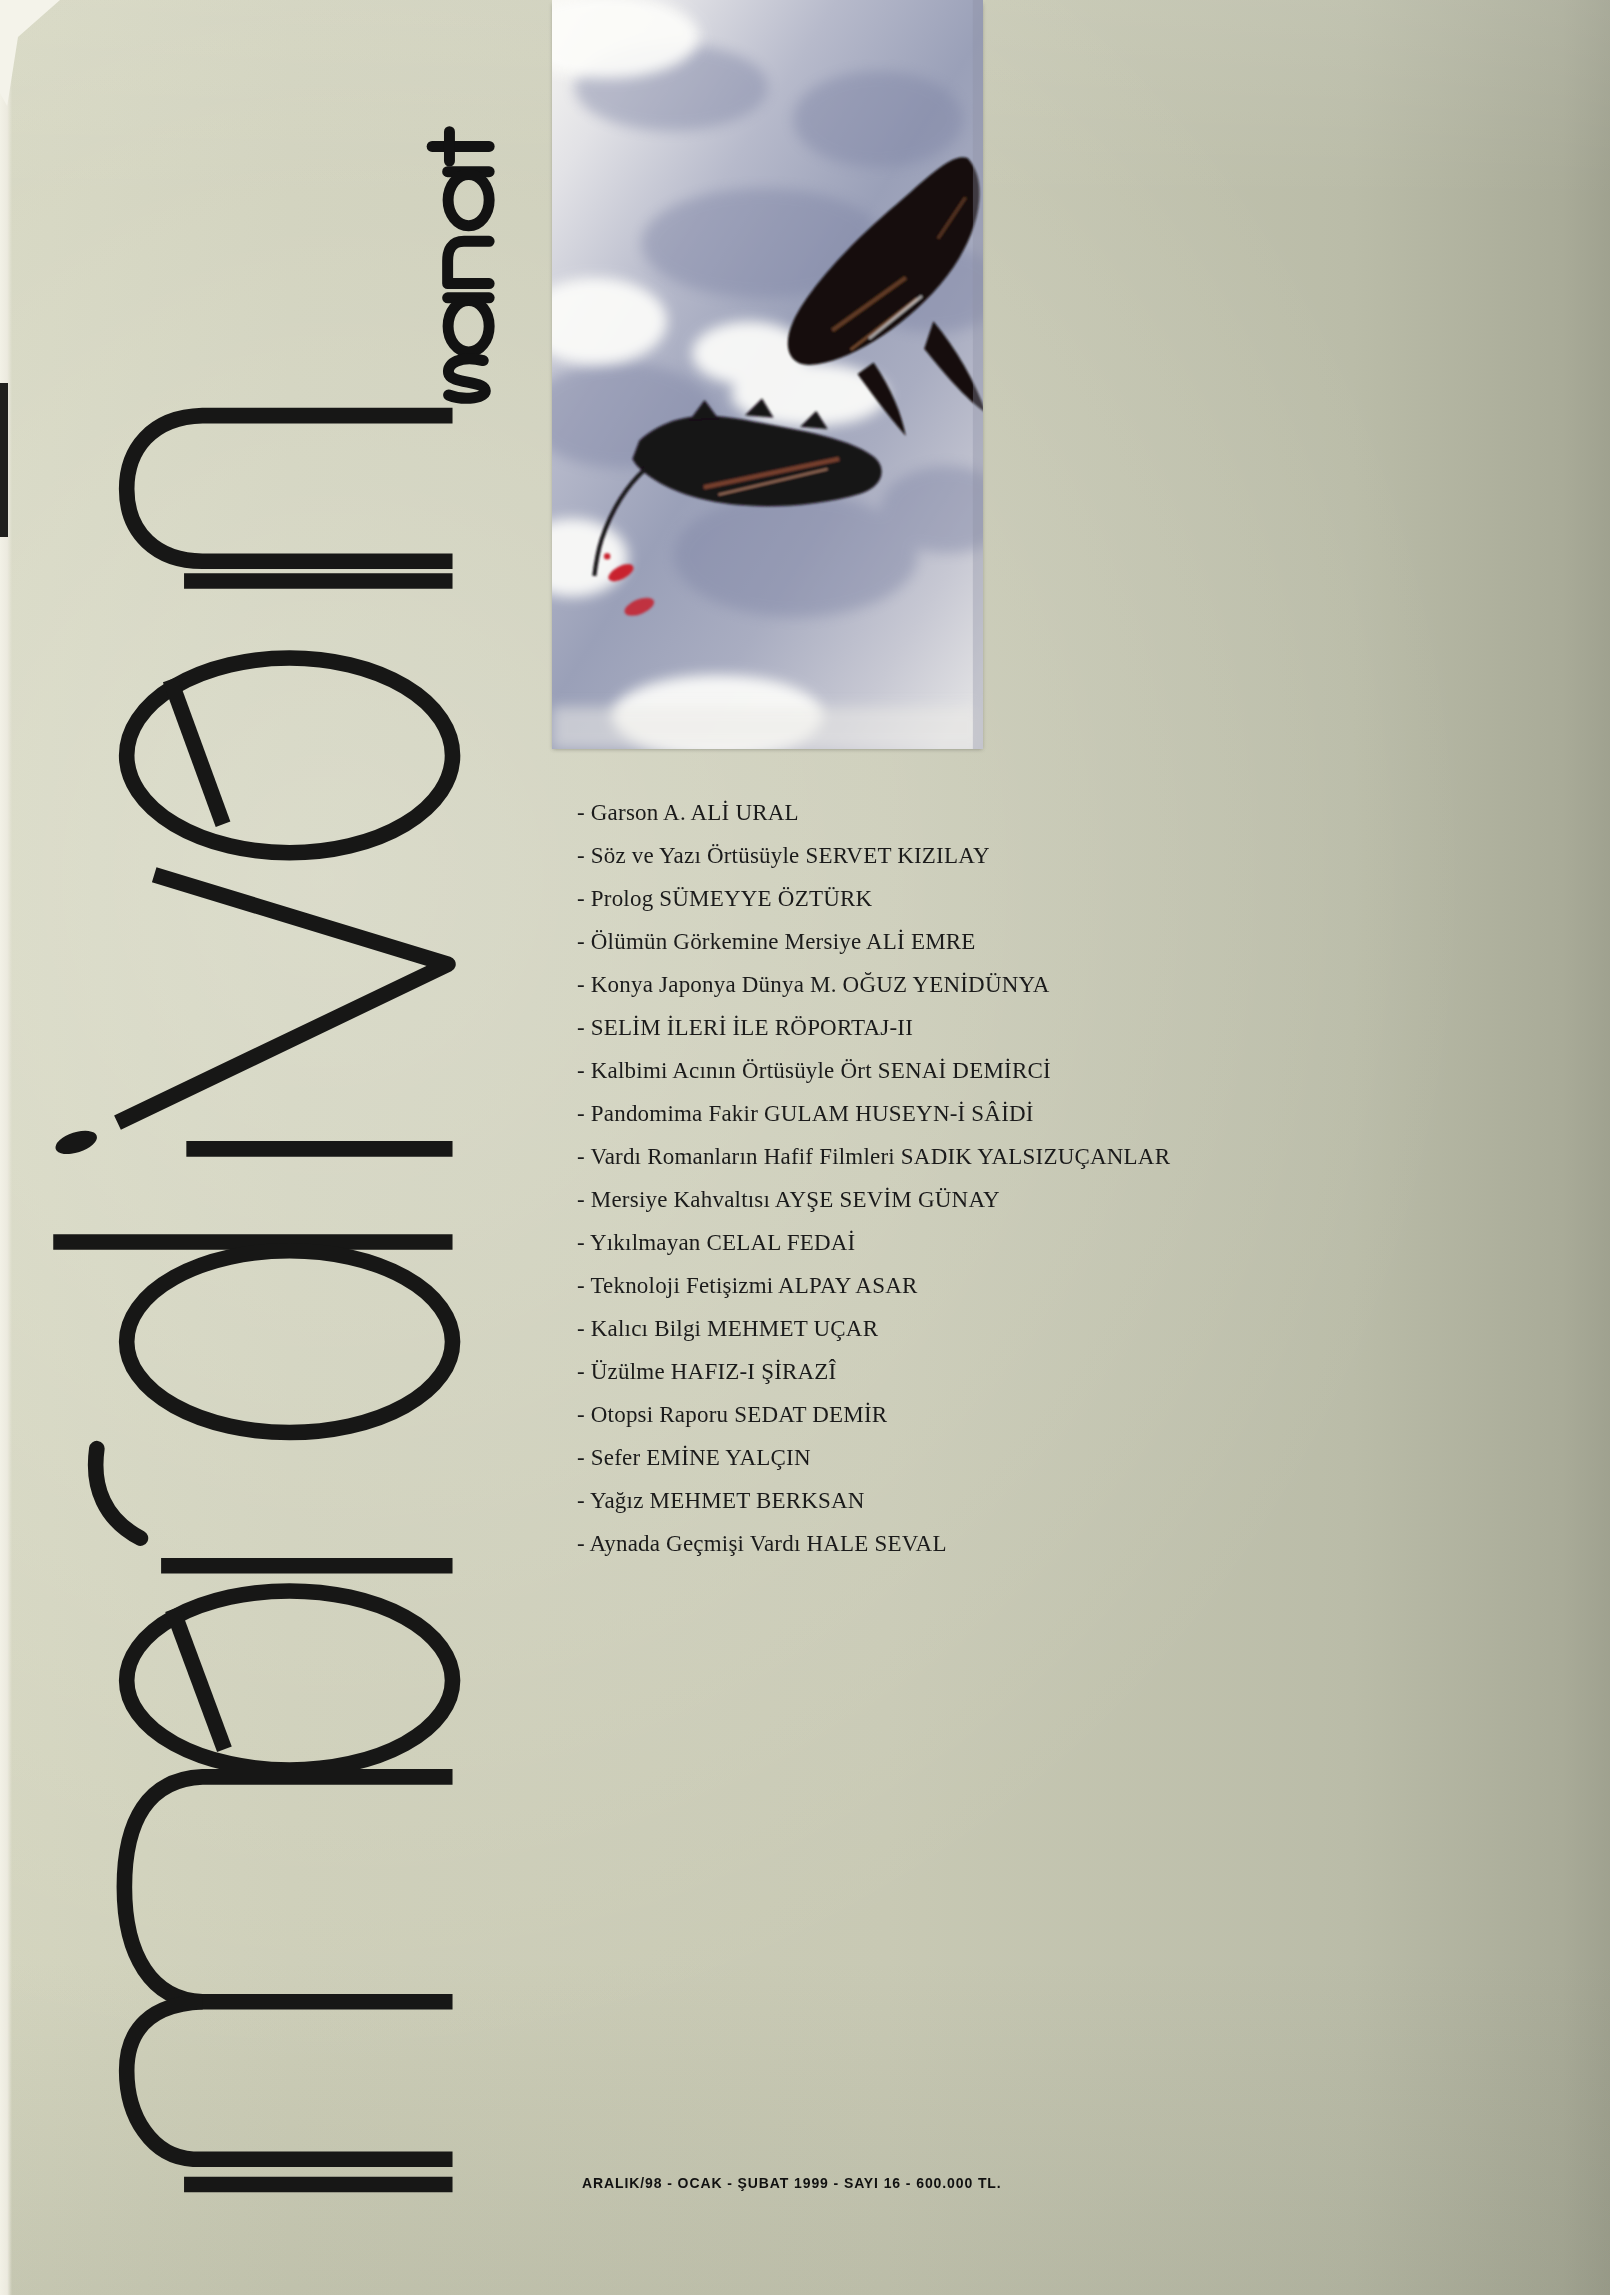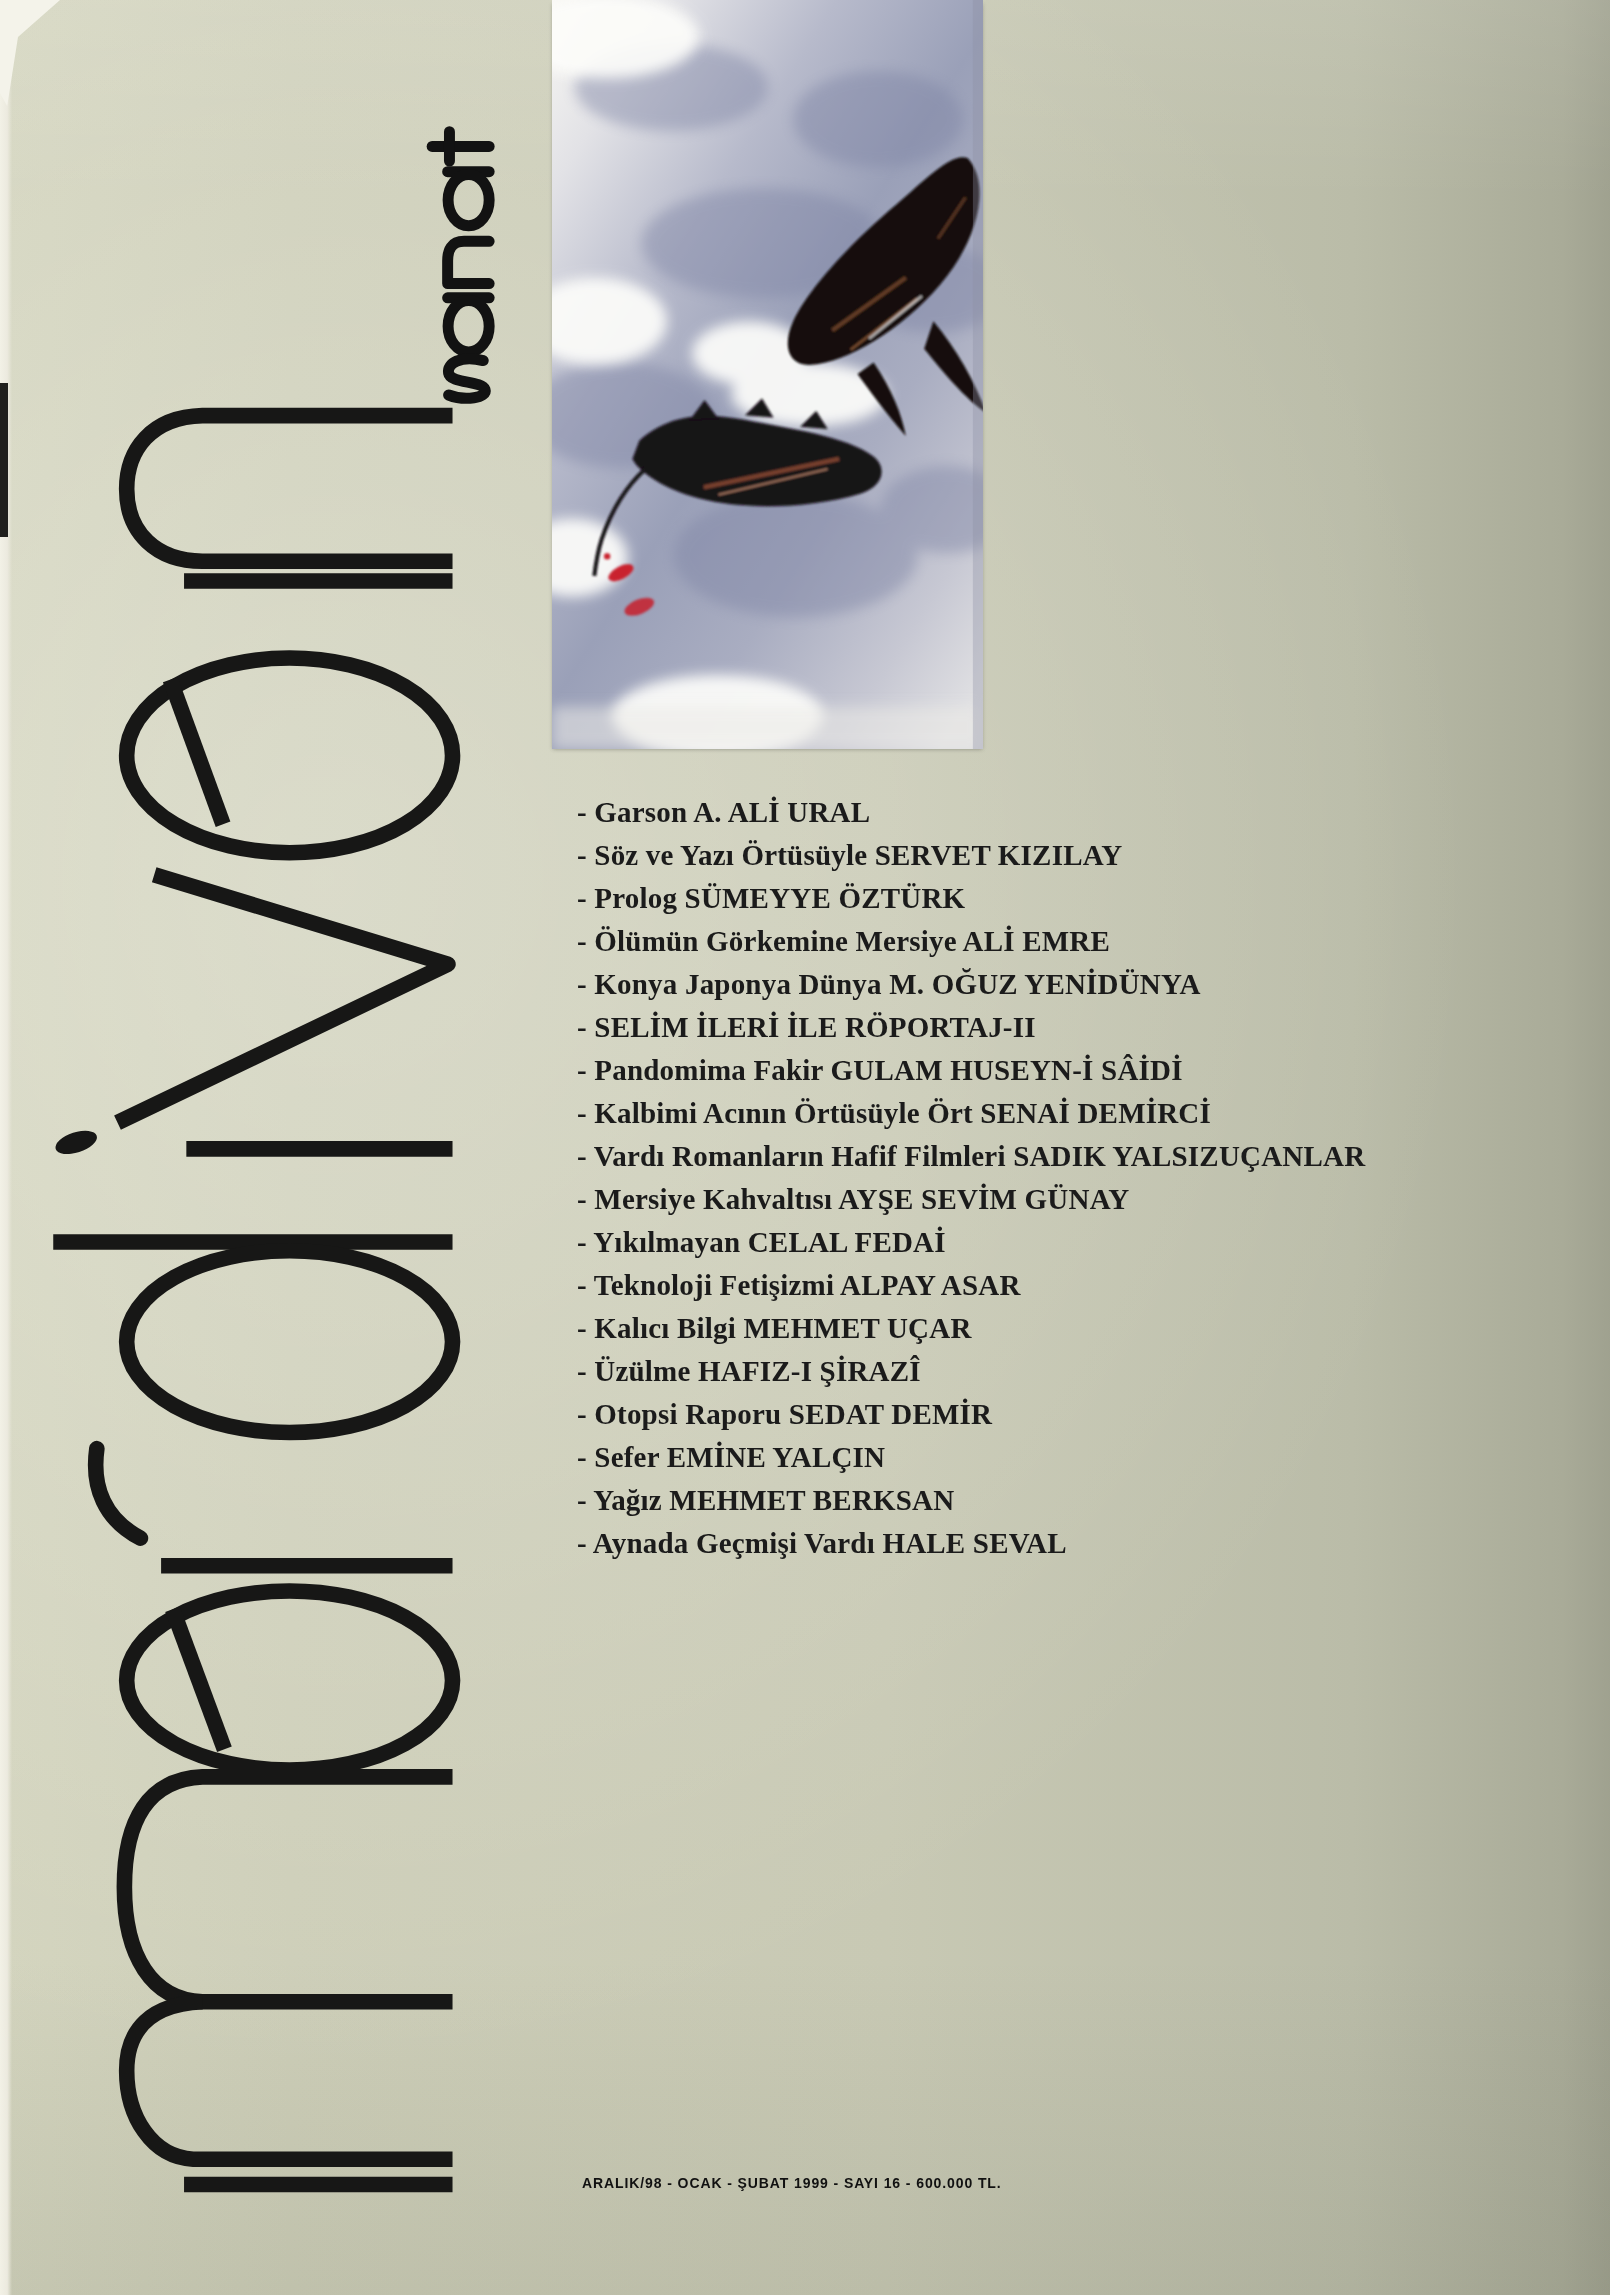--- a/index.html
+++ b/index.html
@@ -22,21 +22,21 @@
   
   .artwork{position:absolute;left:552px;top:0;width:431px;height:749px;
     box-shadow:0 2.3px 4.1px -1.4px rgba(60,62,50,.45);}
   .artwork svg{display:block;width:100%;height:100%;}
   
   .logo-main{position:absolute;left:27.5px;top:395px;width:436px;height:1818px;}
   .logo-sub{position:absolute;left:423px;top:129px;width:73px;height:266px;}
   .logo-main svg,.logo-sub svg{display:block;width:100%;height:100%;overflow:visible;}
   
   .toc{position:absolute;left:577px;top:791px;width:744px;color:#1b1b1b;}
-  .toc-line{font-family:"Liberation Serif", serif;font-size:29px;font-weight:700;
+  .toc-line{font-family:"Liberation Serif", serif;font-size:23px;font-weight:400;
     line-height:43px;letter-spacing:0.2px;white-space:nowrap;}
   
   .issue-line{position:absolute;left:582px;top:2175px;color:#111;
     font-family:"Liberation Sans", sans-serif;font-weight:bold;font-size:14px;
     letter-spacing:0.9px;white-space:nowrap;}
 </style>
 </head>
 <body>
 
 <div class="page">
@@ -177,22 +177,22 @@
     </svg>
   </div>
 
   <div class="toc">
       <div class="toc-line">- Garson A. ALİ URAL</div>
       <div class="toc-line">- Söz ve Yazı Örtüsüyle SERVET KIZILAY</div>
       <div class="toc-line">- Prolog SÜMEYYE ÖZTÜRK</div>
       <div class="toc-line">- Ölümün Görkemine Mersiye ALİ EMRE</div>
       <div class="toc-line">- Konya Japonya Dünya M. OĞUZ YENİDÜNYA</div>
       <div class="toc-line">- SELİM İLERİ İLE RÖPORTAJ-II</div>
+      <div class="toc-line">- Kalbimi Acının Örtüsüyle Ört SENAİ DEMİRCİ</div>
       <div class="toc-line">- Pandomima Fakir GULAM HUSEYN-İ SÂİDİ</div>
-      <div class="toc-line">- Kalbimi Acının Örtüsüyle Ört SENAİ DEMİRCİ</div>
       <div class="toc-line">- Vardı Romanların Hafif Filmleri SADIK YALSIZUÇANLAR</div>
       <div class="toc-line">- Mersiye Kahvaltısı AYŞE SEVİM GÜNAY</div>
       <div class="toc-line">- Yıkılmayan CELAL FEDAİ</div>
       <div class="toc-line">- Teknoloji Fetişizmi ALPAY ASAR</div>
       <div class="toc-line">- Kalıcı Bilgi MEHMET UÇAR</div>
       <div class="toc-line">- Üzülme HAFIZ-I ŞİRAZÎ</div>
       <div class="toc-line">- Otopsi Raporu SEDAT DEMİR</div>
       <div class="toc-line">- Sefer EMİNE YALÇIN</div>
       <div class="toc-line">- Yağız MEHMET BERKSAN</div>
       <div class="toc-line">- Aynada Geçmişi Vardı HALE SEVAL</div>

